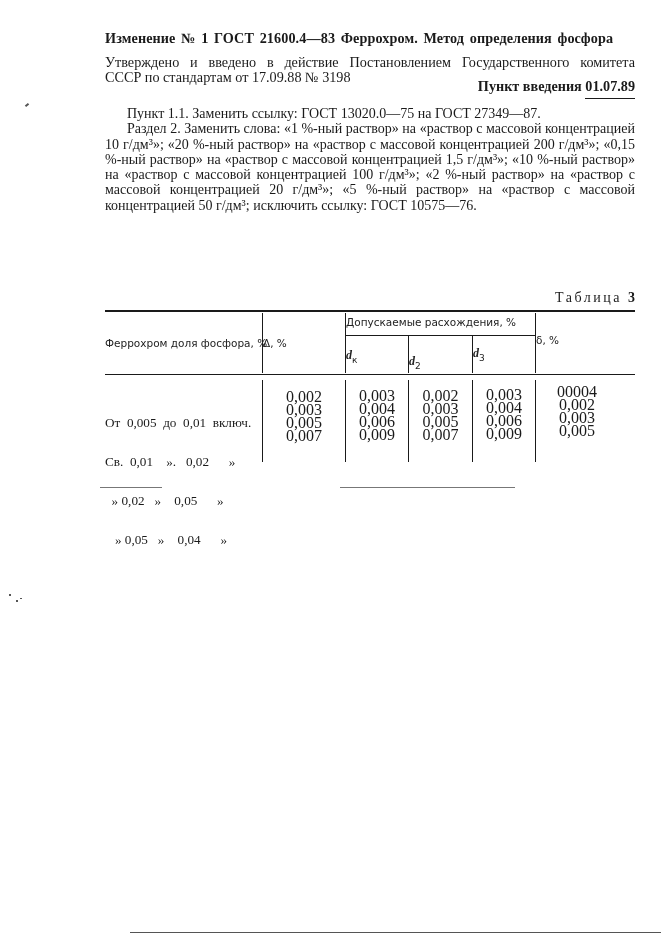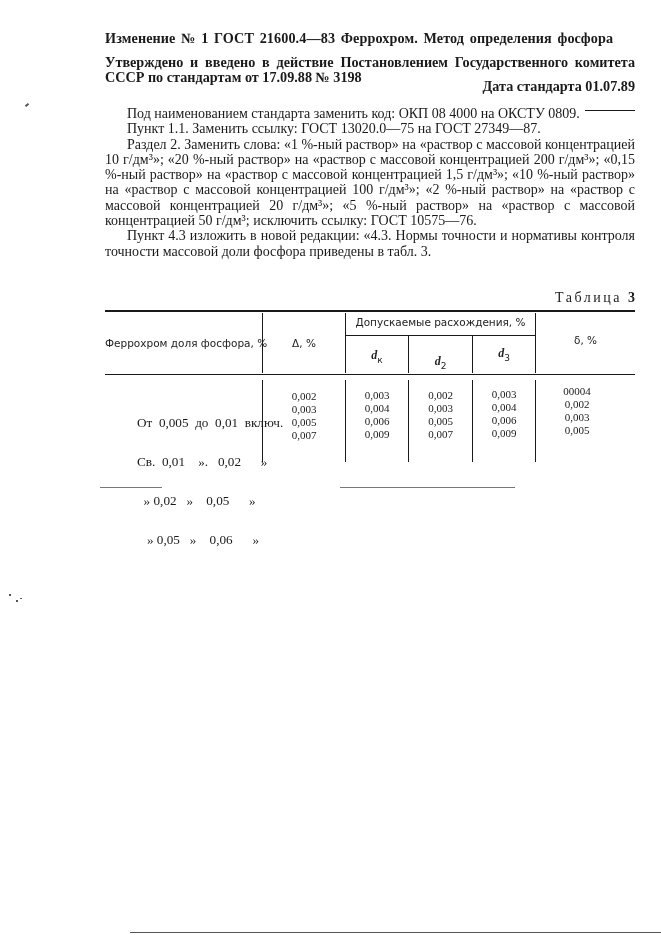--- a/index.html
+++ b/index.html
@@ -26,36 +26,36 @@
       left: 105px; top: 30px;
       font-size: 14.2px;
       font-weight: bold;
       letter-spacing: 0.1px;
       word-spacing: 2px;
     }
     .approved {
       left: 105px; top: 55px;
       width: 530px;
       font-size: 14.2px;
-      font-weight: bold;
+      font-weight: normal;
       line-height: 15px;
       white-space: normal;
       text-align: justify;
       text-align-last: left;
     }
     .approved .l1 { display: block; text-align: justify; text-align-last: justify; }
     .approved .l2 { display: block; }
     .intro-date {
       right: 26px; top: 78px;
       font-size: 14.2px;
       font-weight: bold;
     }
     .intro-date .date-val {
       border-bottom: 1.5px solid #1a1a1a;
-      padding-bottom: 16px;
+      padding-bottom: 4px;
     }
 
     .body-text {
       left: 105px; top: 106px;
       width: 530px;
       font-size: 14px;
       line-height: 15.3px;
       white-space: normal;
     }
     .para {
@@ -84,48 +84,46 @@
     .vline {
       position: absolute;
       width: 0;
       border-left: 1.3px solid #1a1a1a;
     }
     .hdr {
       position: absolute;
       font-size: 10.5px;
       font-family: "DejaVu Sans", sans-serif;
       color: #222;
-      text-align: center;
       white-space: nowrap;
     }
     .hdr .dsym {
       font-family: "Liberation Serif", serif;
       font-style: italic;
       font-weight: bold;
       font-size: 12px;
     }
     .hdr sub {
       font-size: 9px;
       font-style: normal;
       font-weight: normal;
       vertical-align: -4px;
     }
     .cell-col {
       position: absolute;
-      font-size: 11px;
+      font-size: 16px;
       line-height: 13px;
       text-align: center;
       white-space: nowrap;
     }
     .range-col {
       position: absolute;
       font-size: 13.2px;
       line-height: 13px;
       white-space: pre;
-      margin-left: 32px;
     }
 
     .footer-ref {
       left: 0; width: 661px; top: 458px;
       text-align: center;
       font-size: 14px;
       padding-left: 5px;
       box-sizing: border-box;
     }
     .dash {
@@ -144,29 +142,27 @@
 <div class="page">
 
   <div class="abs title-line">Изменение № 1 ГОСТ 21600.4—83  Феррохром.  Метод определения фосфора</div>
 
   <div class="abs approved">
     <span class="l1">Утверждено и введено в действие  Постановлением  Государственного  комитета</span>
     <span class="l2">СССР по стандартам от 17.09.88 № 3198</span>
   </div>
 
   <div class="abs intro-date">
-    <span>Дата стандарта</span>
+    <span>Пункт введения</span>
     <span class="date-val">01.07.89</span>
   </div>
 
   <div class="abs body-text">
-    <p class="para">Под наименованием стандарта заменить код: ОКП 08 4000 на ОКСТУ 0809.</p>
     <p class="para">Пункт 1.1. Заменить ссылку: ГОСТ 13020.0—75 на ГОСТ 27349—87.</p>
     <p class="para">Раздел 2. Заменить слова: «1 %-ный раствор» на «раствор с массовой концентрацией 10 г/дм³»; «20 %-ный раствор» на «раствор с массовой концентрацией 200 г/дм³»; «0,15 %-ный раствор» на «раствор с массовой концентрацией 1,5 г/дм³»; «10 %-ный раствор» на «раствор с массовой концентрацией 100 г/дм³»; «2 %-ный раствор» на «раствор с массовой концентрацией 20 г/дм³»; «5 %-ный раствор» на «раствор с массовой концентрацией 50 г/дм³; исключить ссылку: ГОСТ 10575—76.</p>
-    <p class="para">Пункт 4.3 изложить в новой редакции: «4.3. Нормы точности и нормативы контроля точности массовой доли фосфора приведены в табл. 3.</p>
   </div>
 
   <div class="abs table-caption">
     <span>Таблица</span>
     <span class="num">3</span>
   </div>
 
   <div class="tbl">
 
     <div class="rule" style="left:0; top:0; width:530px;"></div>
@@ -196,21 +192,21 @@
     </div>
     <div class="hdr" style="left:368px; width:62px; top:36px;">
       <span class="dsym">d</span><sub>3</sub>
     </div>
     <div class="hdr" style="left:431px; width:99px; top:24px;">δ, %</div>
 
     <div class="range-col" style="left:0; top:80px;">
       <div>От  0,005  до  0,01  включ.</div>
       <div>Св.  0,01    ».   0,02      »</div>
       <div>  » 0,02   »    0,05      »</div>
-      <div>   » 0,05   »    0,06      »</div>
+      <div>   » 0,05   »    0,04      »</div>
     </div>
 
     <div class="cell-col" style="left:158px; width:82px; top:80px;">
       <div>0,002</div>
       <div>0,003</div>
       <div>0,005</div>
       <div>0,007</div>
     </div>
 
     <div class="cell-col" style="left:241px; width:62px; top:79px;">

